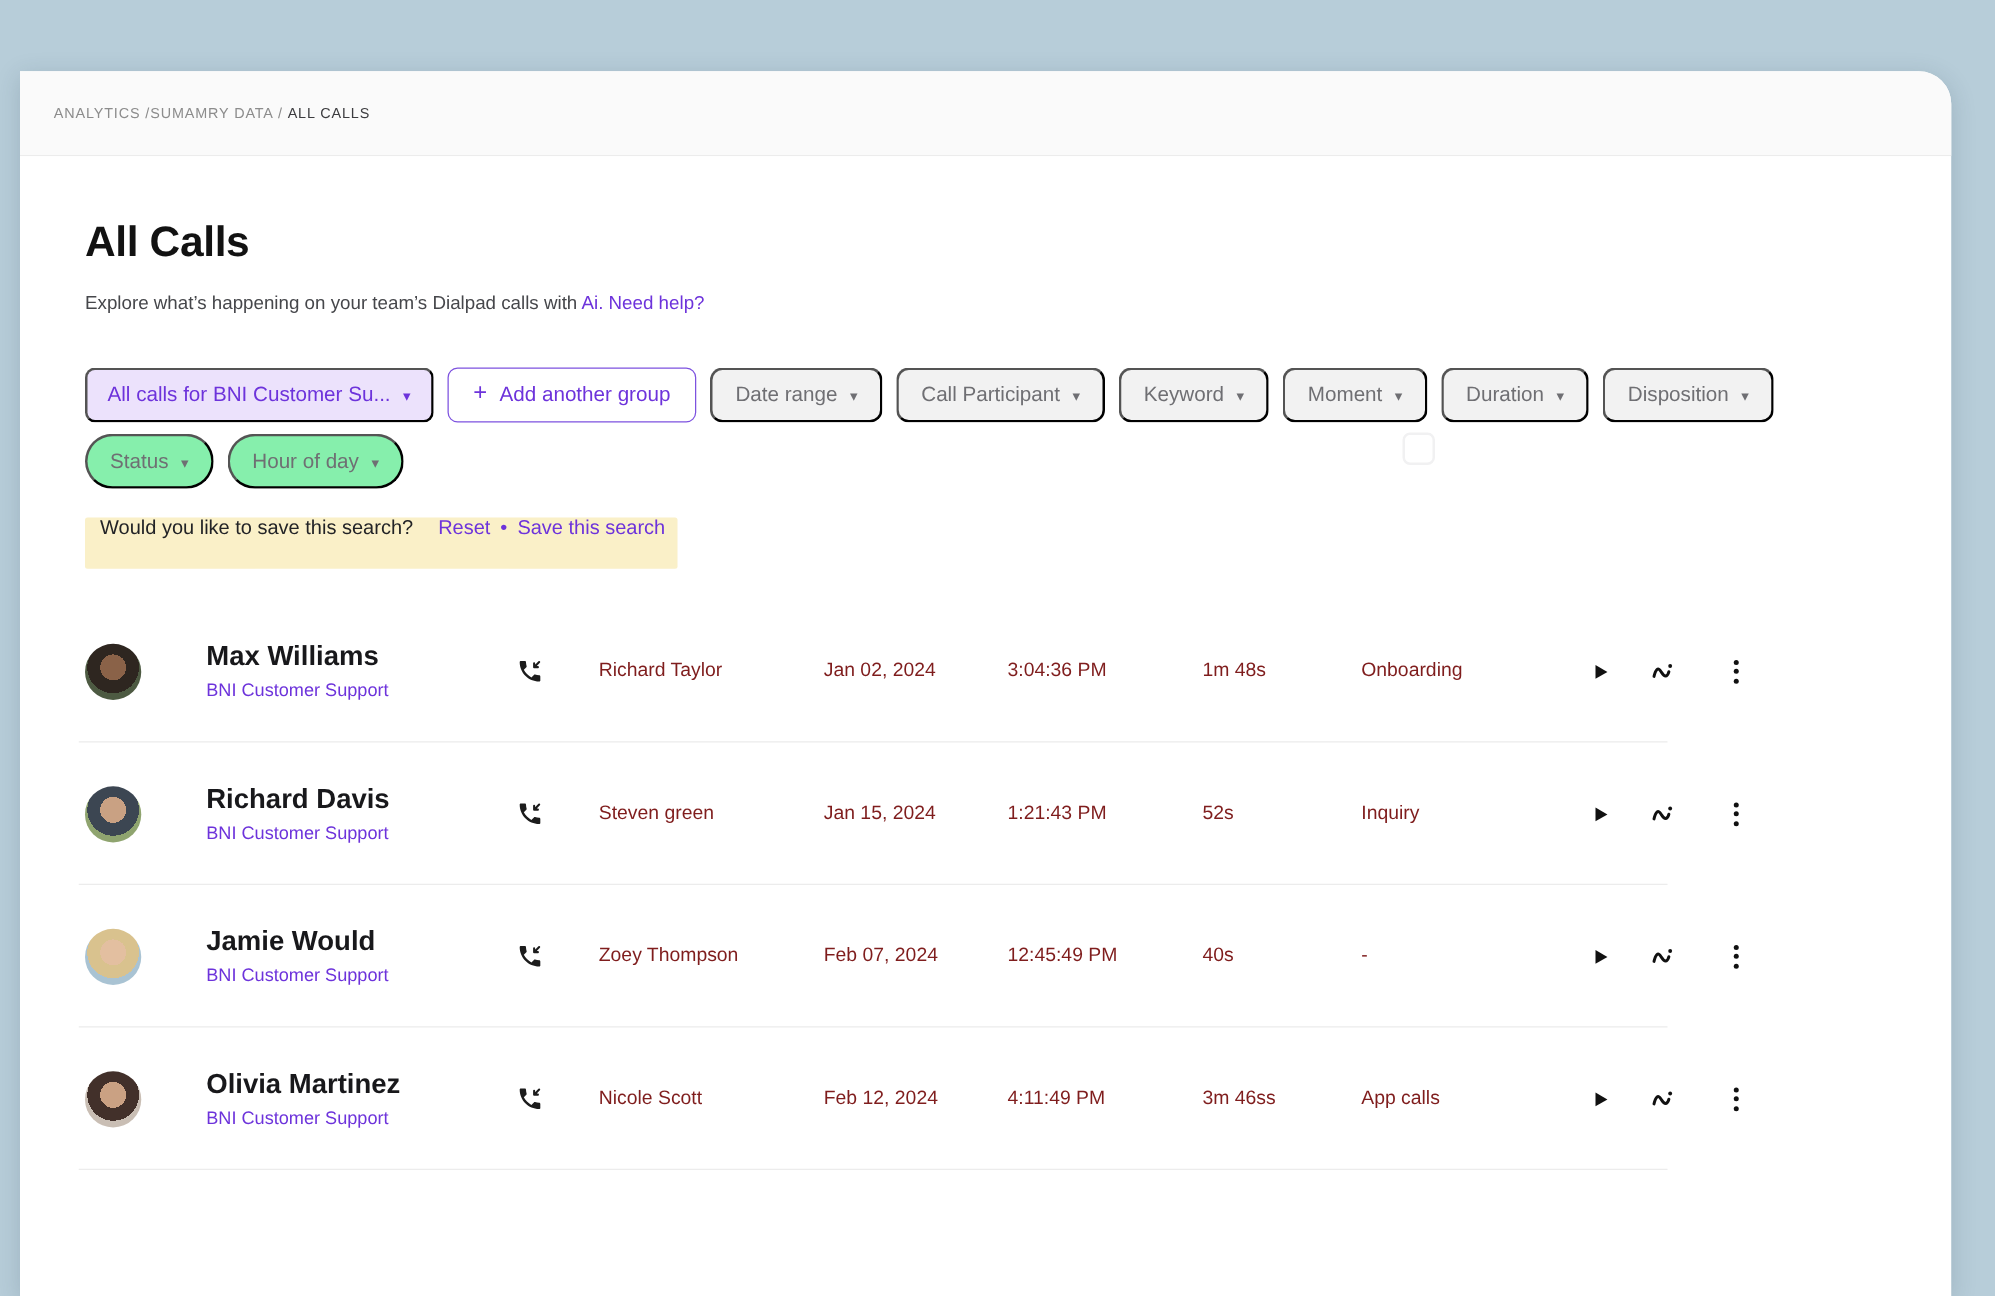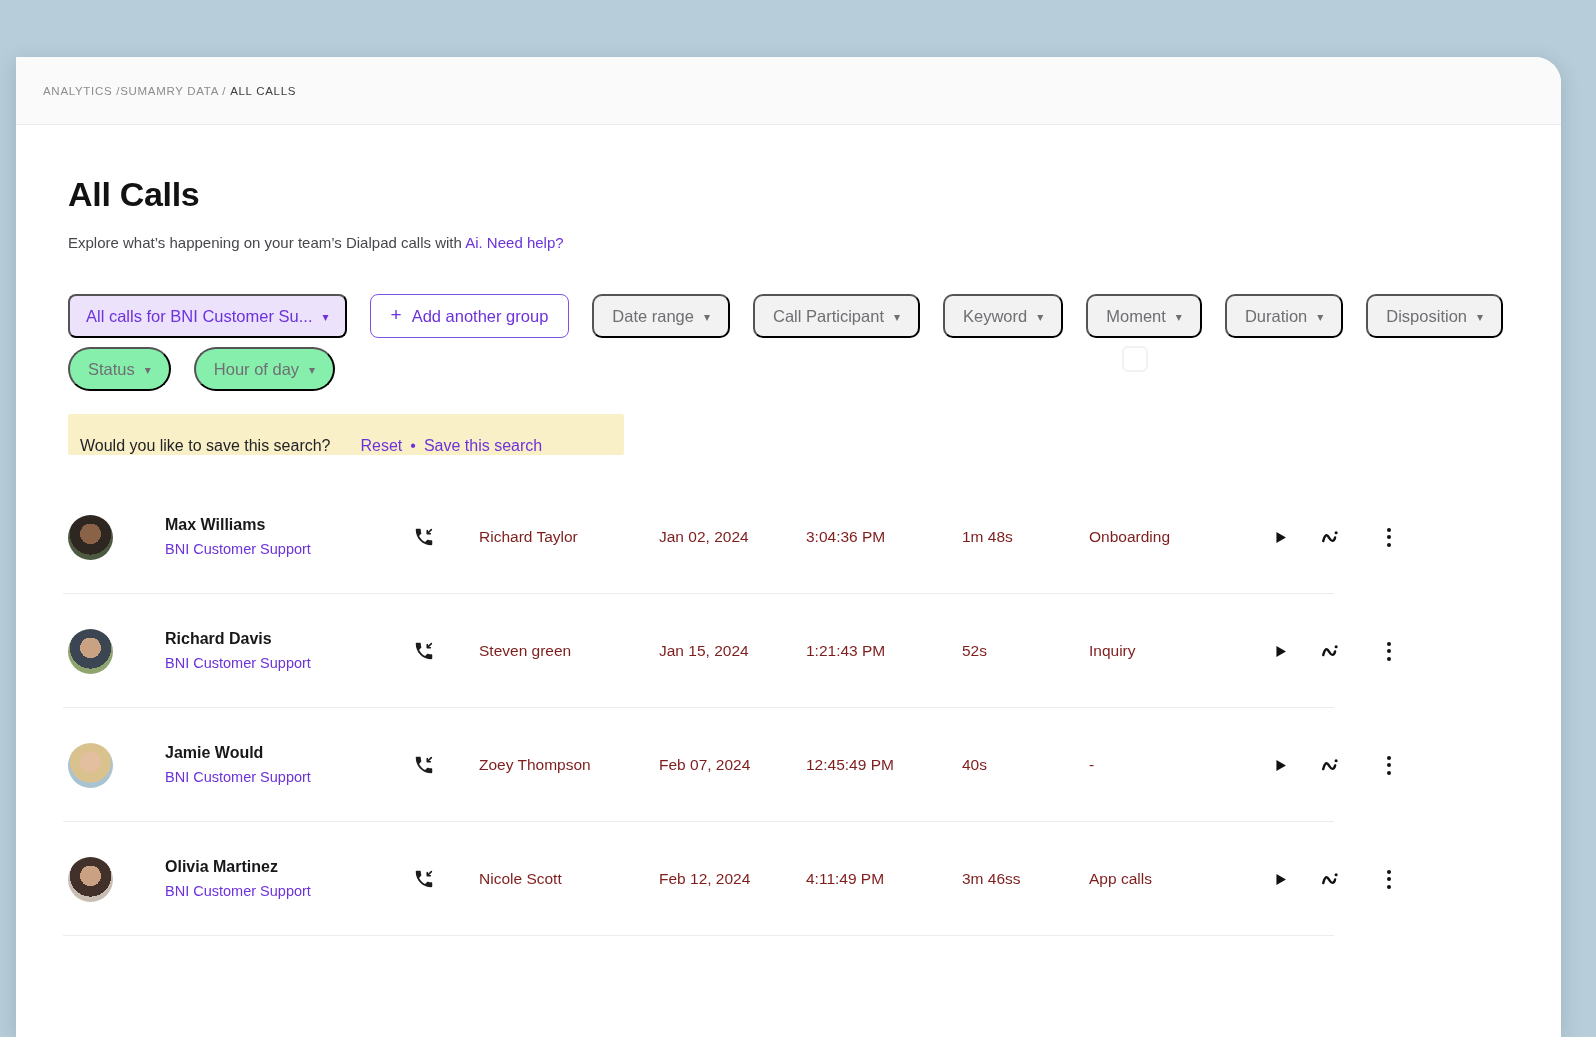--- a/index.html
+++ b/index.html
@@ -20,51 +20,51 @@
     border-top-right-radius:26px;display:flex;align-items:center;padding-left:27px}
   .breadcrumb{font-size:11.5px;letter-spacing:.7px;color:var(--text-gray)}
   .breadcrumb .current{color:#3c3c3f;font-weight:500}
 
   .page-header{padding:50px 0 0 52px}
   .page-title{font-size:34px;font-weight:700;color:#121212;letter-spacing:-.3px}
   .subtitle{margin-top:20px;font-size:15px;color:#46474b}
   .subtitle a{color:var(--accent-purple);text-decoration:none;cursor:pointer}
 
   .filters{margin:43px 0 0 52px}
-  .filters-row{display:flex;gap:23px;align-items:flex-start}
+  .filters-row{display:flex;gap:11px;align-items:flex-start}
   .filters-row + .filters-row{margin-top:9px}
   .chip{height:44px;display:inline-flex;align-items:center;gap:10px;padding:0 18px;
     font-size:16.5px;border-radius:10px;background:var(--chip-gray-bg);color:var(--chip-gray-text);cursor:pointer;white-space:nowrap}
   .chip .caret{font-size:12px;margin-top:2px}
   .chip.pill{border-radius:22px;background:#86efac}
   .chip.group-selector{background:var(--chip-purple-bg);color:var(--accent-purple);font-weight:500;border-radius:8px;padding:0 16px}
   .chip.add-group{background:#fff;border:1.5px solid #7d52df;color:var(--accent-purple);border-radius:8px;font-weight:500;padding:0 20px}
   .chip.add-group .plus{font-size:19px;font-weight:400;margin-top:-2px}
 
   .stray-checkbox{position:absolute;left:1106px;top:289px;width:26px;height:26px;border:2px solid #f1f1f2;
     border-radius:6px;background:#fff;cursor:pointer}
 
-  .save-banner{margin:23px 0 0 52px;width:556px;height:41px;background:var(--banner-bg);border-radius:2px;
-    display:flex;align-items:flex-end;padding-left:12px;gap:30px;font-size:16px}
+  .save-banner{margin:23px 0 0 52px;width:474px;height:41px;background:var(--banner-bg);border-radius:2px;
+    display:flex;align-items:flex-start;padding-left:12px;gap:20px;font-size:16px}
   .save-banner .question{color:#222326}
   .save-banner .links{color:var(--accent-purple);display:flex;gap:8px;align-items:center}
   .save-banner .links a{color:var(--accent-purple);text-decoration:none;cursor:pointer}
 
   .table-head{margin:0 25px 0 52px;padding:45px 0 15px 0;border-bottom:1px solid #e9e9e9;
     display:grid;grid-template-columns:345px 66px 180px 147px 156px 127px 168px;
     font-size:14px;font-weight:700;color:#18181b;letter-spacing:.2px}
 
   .rows{margin-left:52px;padding-top:25px}
   .table-row{display:grid;grid-template-columns:345px 66px 180px 147px 156px 127px 168px 46px 56px 60px;
     align-items:center;height:114px;position:relative;cursor:pointer}
   .table-row::after{content:"";position:absolute;left:-5px;bottom:0;width:1271px;height:1px;background:var(--divider)}
 
   .user-cell{display:flex;align-items:center}
   .avatar{width:45px;height:45px;border-radius:50%;flex:0 0 45px;margin-right:52px}
-  .user-name{font-size:16px;font-weight:700;color:#18181b;margin-bottom:6px}
+  .user-name{font-size:22px;font-weight:700;color:#18181b;margin-bottom:6px}
   .group-link{font-size:14.5px;color:var(--accent-purple);cursor:pointer}
 
   .cell{font-size:15.5px;color:#7f1d1d}
   .icon-cell{display:flex;align-items:center}
   .phone-icon svg{display:block}
   .play-btn,.ai-btn,.kebab-btn{background:none;border:none;cursor:pointer;display:flex;align-items:center;justify-content:center;padding:4px}
   .kebab{display:flex;flex-direction:column;gap:3.5px}
   .kebab i{width:4px;height:4px;border-radius:50%;background:#111}
 </style>
 </head>

